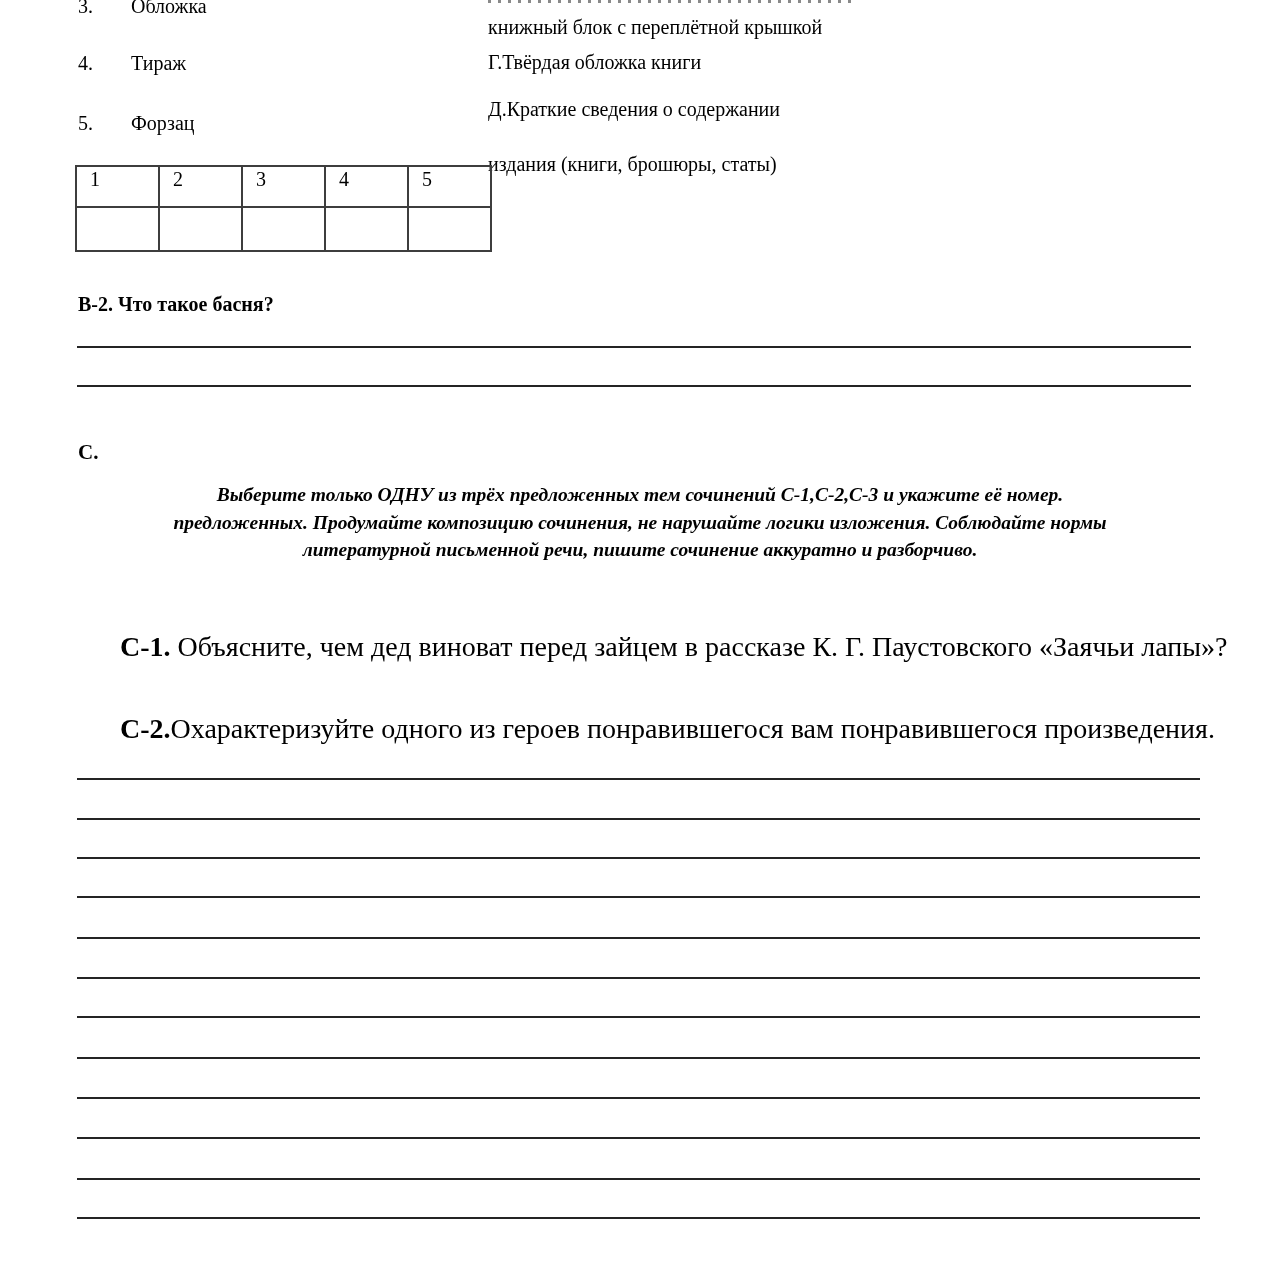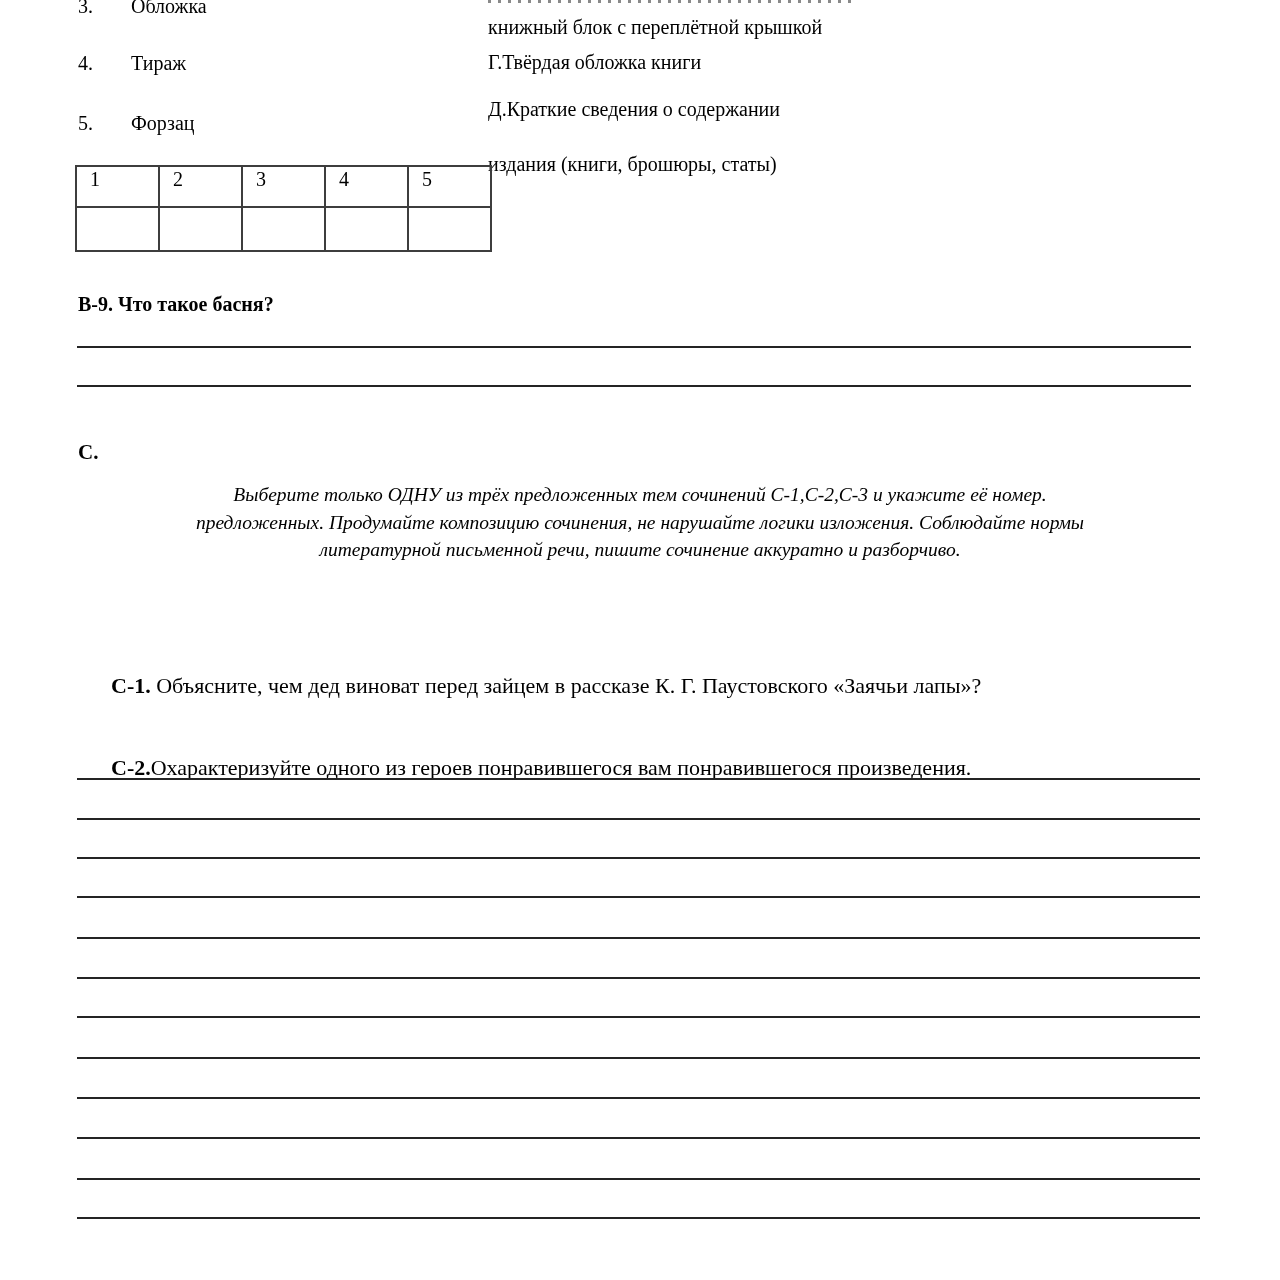--- a/index.html
+++ b/index.html
@@ -50,25 +50,25 @@
 
   
   .instr {
     position: absolute;
     left: 78px; top: 481px; width: 1124px;
     font-style: italic;
     font-size: 19.5px;
     line-height: 27.6px;
     text-align: center;
   }
-  .instr div { white-space: nowrap; }
+  .instr div { white-space: nowrap; font-weight: bold; }
   .tasks {
     position: absolute;
-    left: 78px; top: 644px; width: 1130px;
-    font-size: 22px;
+    left: 78px; top: 605px; width: 1130px;
+    font-size: 28px;
     line-height: 27.6px;
   }
   .task-row { white-space: pre; }
 </style>
 </head>
 <body>
 
 <div id="page">
 
   <div class="abs t20" style="left:78px; top:-6px;">3.</div>
@@ -99,21 +99,21 @@
       <td></td>
       <td></td>
       <td></td>
       <td></td>
       <td></td>
     </tr>
   </tbody>
     </table>
 
   <div class="abs t20 bold" style="left:78px; top:292px;">
-    <span>В-9.</span>
+    <span>В-2.</span>
     <span>Что такое басня?</span>
   </div>
   <div class="wline b2" style="top:346px;"></div>
   <div class="wline b2" style="top:385px;"></div>
 
   <div class="abs bold" style="left:78px; top:440px; font-size:21px;">С.</div>
 
   <div class="instr">
     <div>Выберите только ОДНУ из трёх предложенных тем сочинений С-1,С-2,С-3 и укажите её номер.</div>
     <div>предложенных. Продумайте композицию сочинения, не нарушайте логики изложения. Соблюдайте нормы</div>

